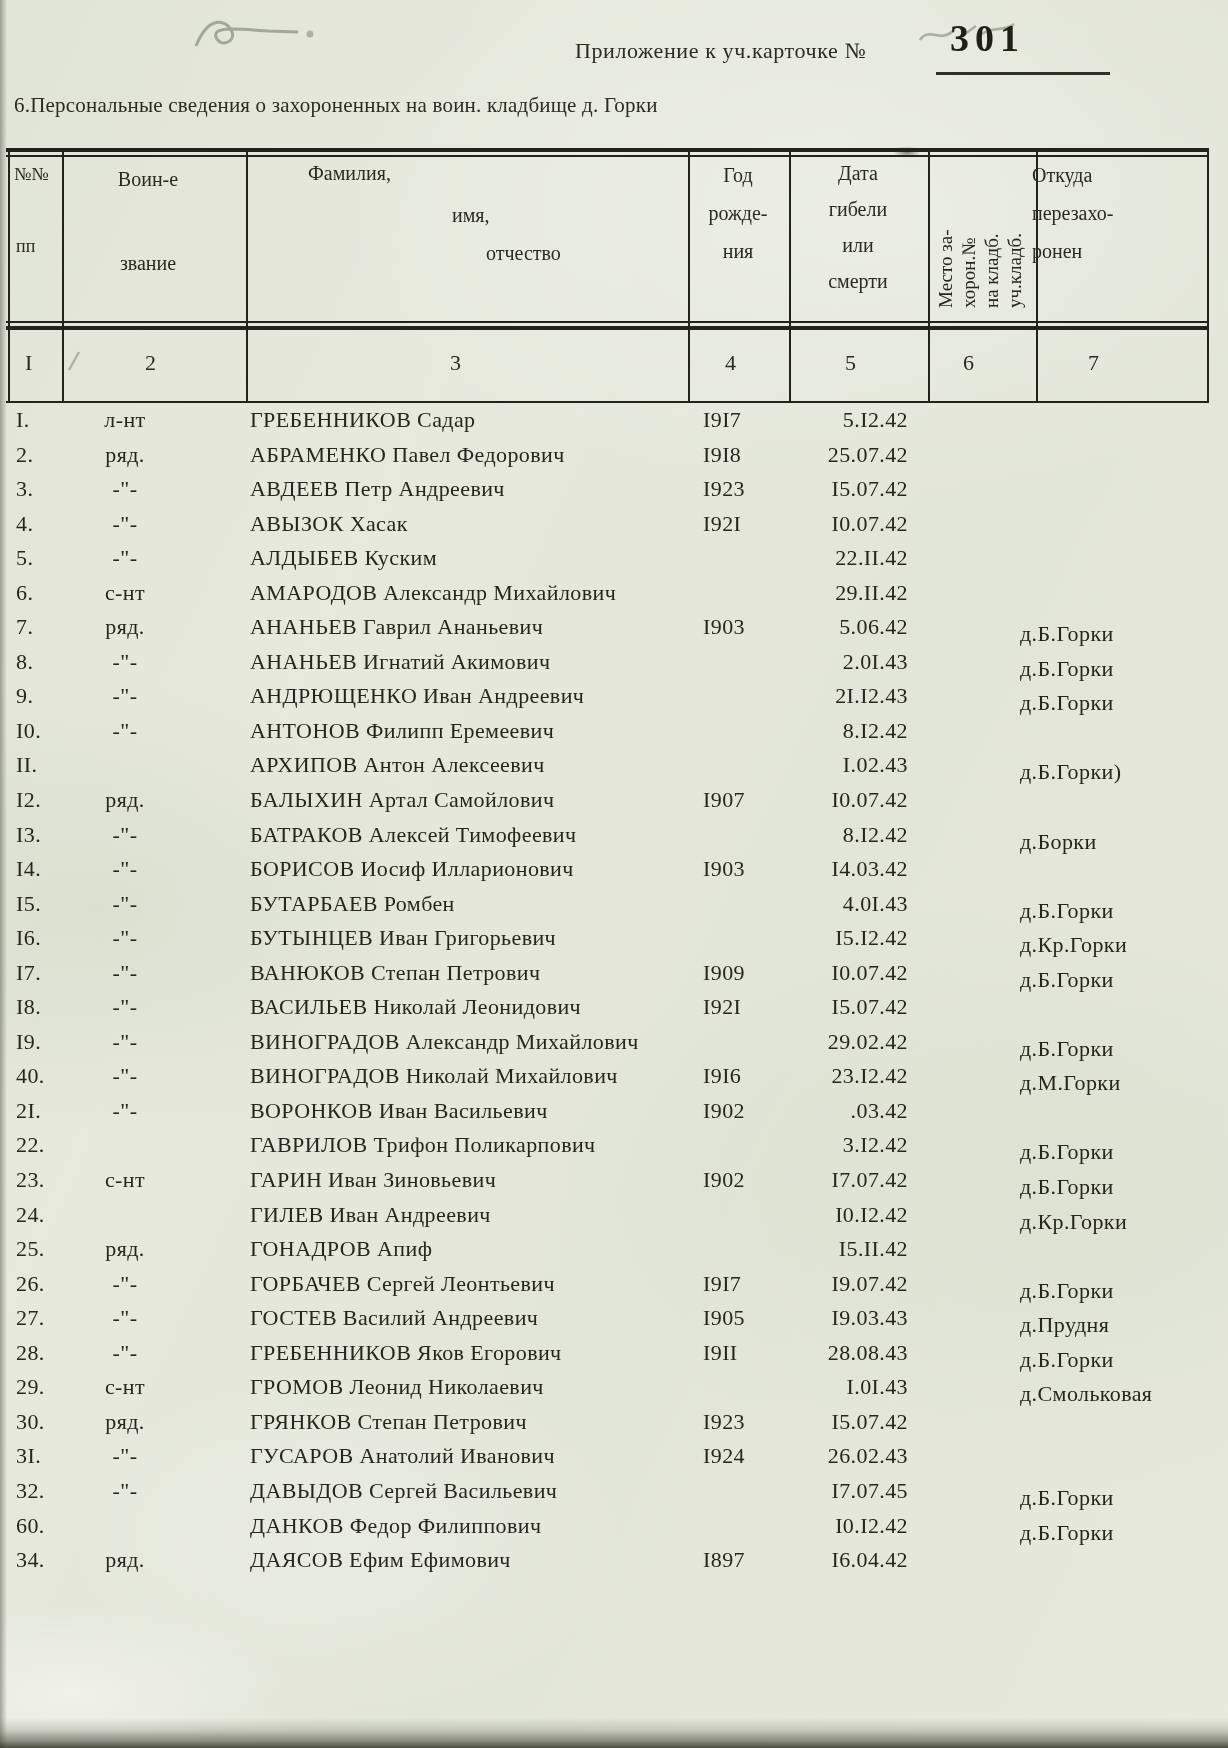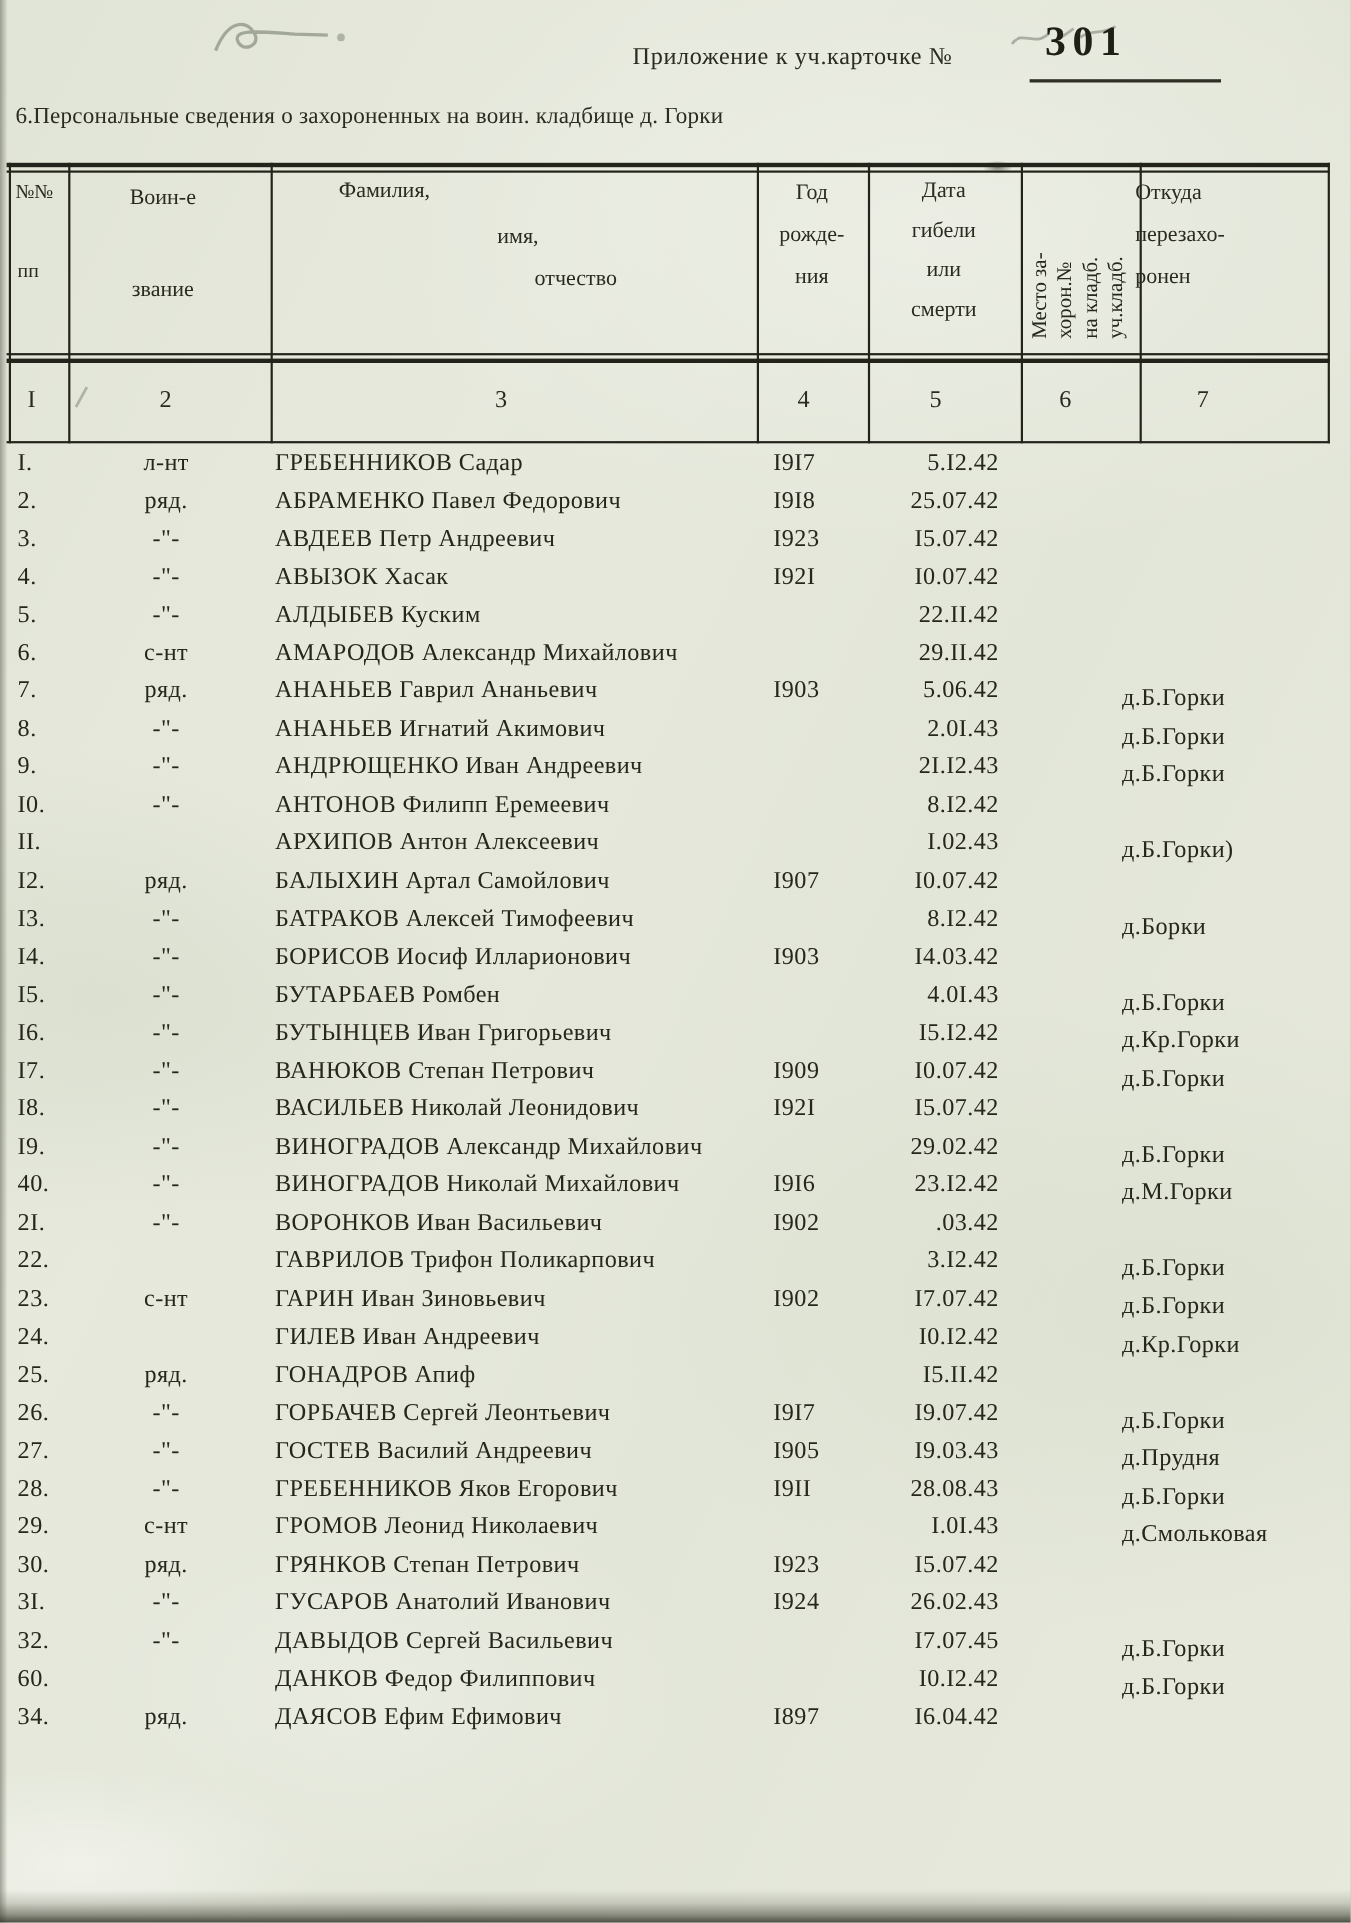--- a/index.html
+++ b/index.html
@@ -62,21 +62,21 @@
   .vert-inner div{white-space:nowrap;}
 
   
   .cn{position:absolute;top:350px;font-size:22px;color:#2a2a20;}
 
   
   .rows{position:absolute;left:0;top:406px;width:1228px;}
   .row{position:relative;height:34.55px;font-size:22px;letter-spacing:0.4px;}
   .row span{position:absolute;top:1px;white-space:nowrap;}
   .c-num{left:16px;}
-  .c-rank{left:86px;width:130px;text-align:center;}
+  .c-rank{left:60px;width:130px;text-align:center;}
   .c-name{left:250px;}
   .c-year{left:703px;}
   .c-date{left:770px;width:138px;text-align:right;}
   .c-org{left:1020px;top:8px !important;}
 
   .artifact{position:absolute;}
   .smudge{position:absolute;left:893px;top:146px;width:28px;height:12px;border-radius:50%;
     background:radial-gradient(ellipse, rgba(40,40,28,0.55), rgba(40,40,28,0) 70%);}
 </style>
 </head>

